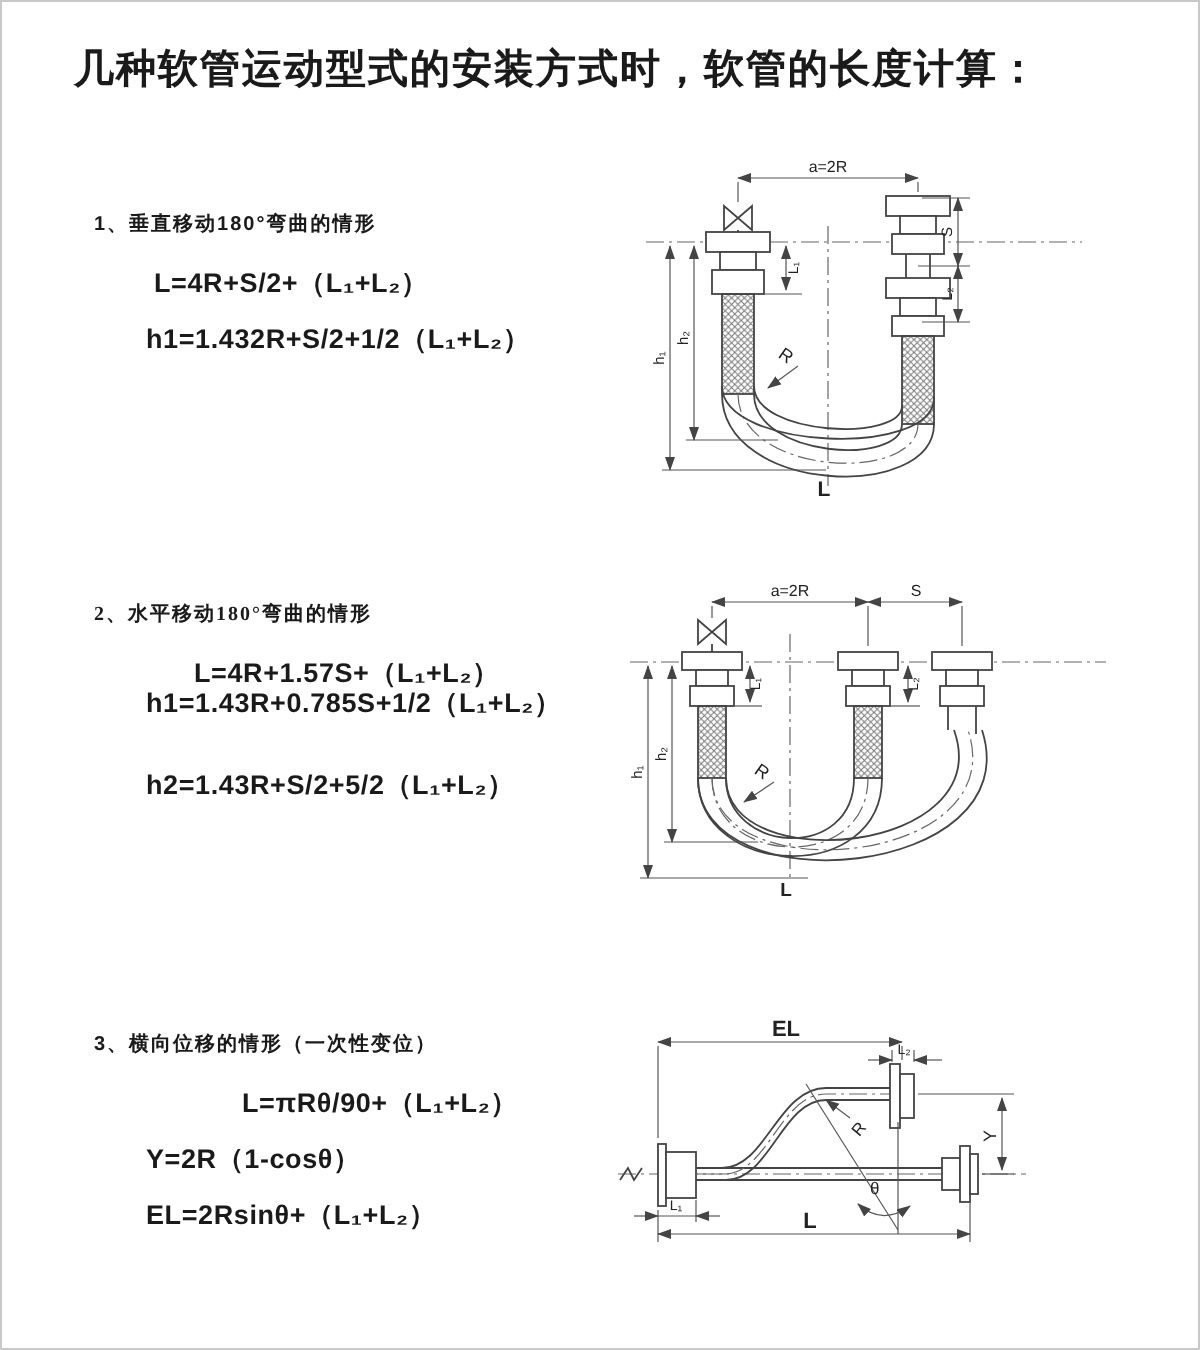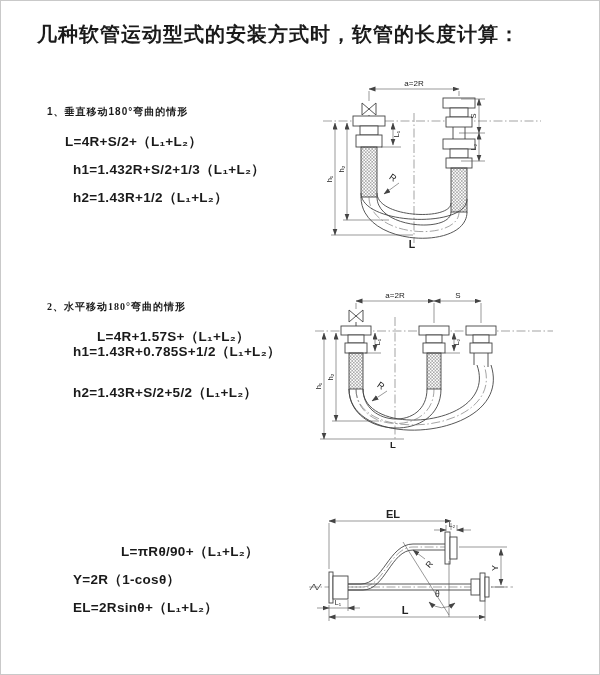--- a/index.html
+++ b/index.html
@@ -17,29 +17,29 @@
   .fit{fill:#fff;stroke:#444;stroke-width:.9;}
 </style>
 </head>
 <body>
 
 <div class="page">
 
   <div class="title">几种软管运动型式的安装方式时，软管的长度计算：</div>
 
   <div class="sec-head" style="left:46px;top:104px;">1、垂直移动180°弯曲的情形</div>
-  <div class="fline" style="left:64px;top:132px;">L=4R+S/2+（L₁+L₂）</div>
-  <div class="fline" style="left:72px;top:160px;">h1=1.432R+S/2+1/3（L₁+L₂）</div>
-  <div class="fline" style="left:72px;top:188px;">h2=1.43R+1/2（L₁+L₂）</div>
+  <div class="fline" style="left:76px;top:132px;">L=4R+S/2+（L₁+L₂）</div>
+  <div class="fline" style="left:72px;top:160px;">h1=1.432R+S/2+1/2（L₁+L₂）</div>
 
   <div class="sec-head" style="left:46px;top:299px;font-family:Liberation Serif, serif;">2、水平移动180°弯曲的情形</div>
   <div class="fline" style="left:72px;top:327px;padding-left:24px;">L=4R+1.57S+（L₁+L₂）</div>
   <div class="fline" style="left:72px;top:342px;">h1=1.43R+0.785S+1/2（L₁+L₂）</div>
   <div class="fline" style="left:72px;top:383px;">h2=1.43R+S/2+5/2（L₁+L₂）</div>
 
+  <div class="sec-head" style="left:46px;top:514px;">3、横向位移的情形（一次性变位）</div>
   <div class="fline" style="left:72px;top:542px;margin-left:48px;">L=πRθ/90+（L₁+L₂）</div>
   <div class="fline" style="left:72px;top:570px;text-align:center;">Y=2R（1-cosθ）</div>
   <div class="fline" style="left:72px;top:598px;">EL=2Rsinθ+（L₁+L₂）</div>
 
   <svg style="left:312px;top:76px;" width="235" height="176" viewBox="0 0 235 176">
     <defs>
       <marker id="d1m" markerWidth="7" markerHeight="6" refX="6.5" refY="2.5" orient="auto-start-reverse" markerUnits="userSpaceOnUse">
         <path d="M0,0 L7,2.5 L0,5 Z" fill="#444"></path>
       </marker>
       <pattern id="d1p" width="3.2" height="3.2" patternUnits="userSpaceOnUse">

